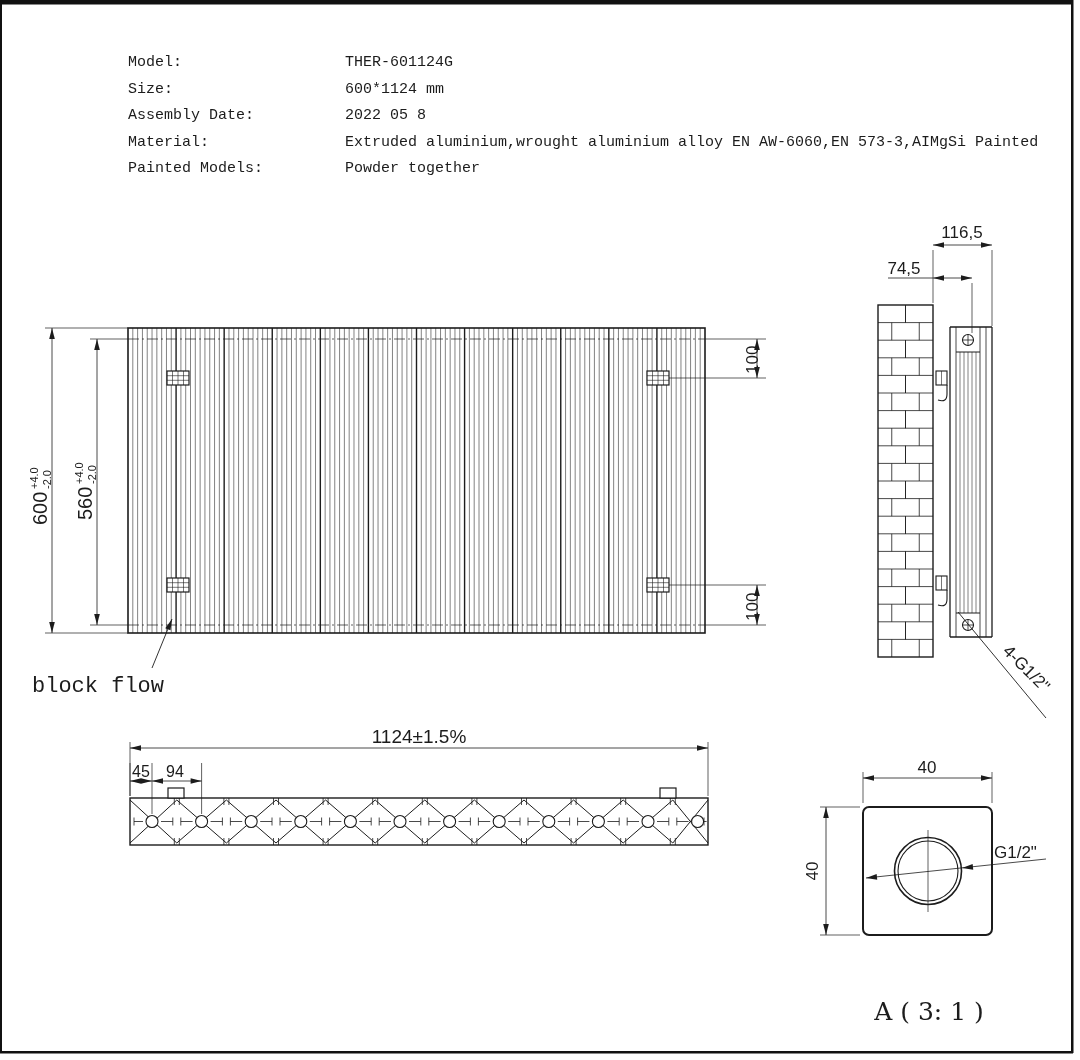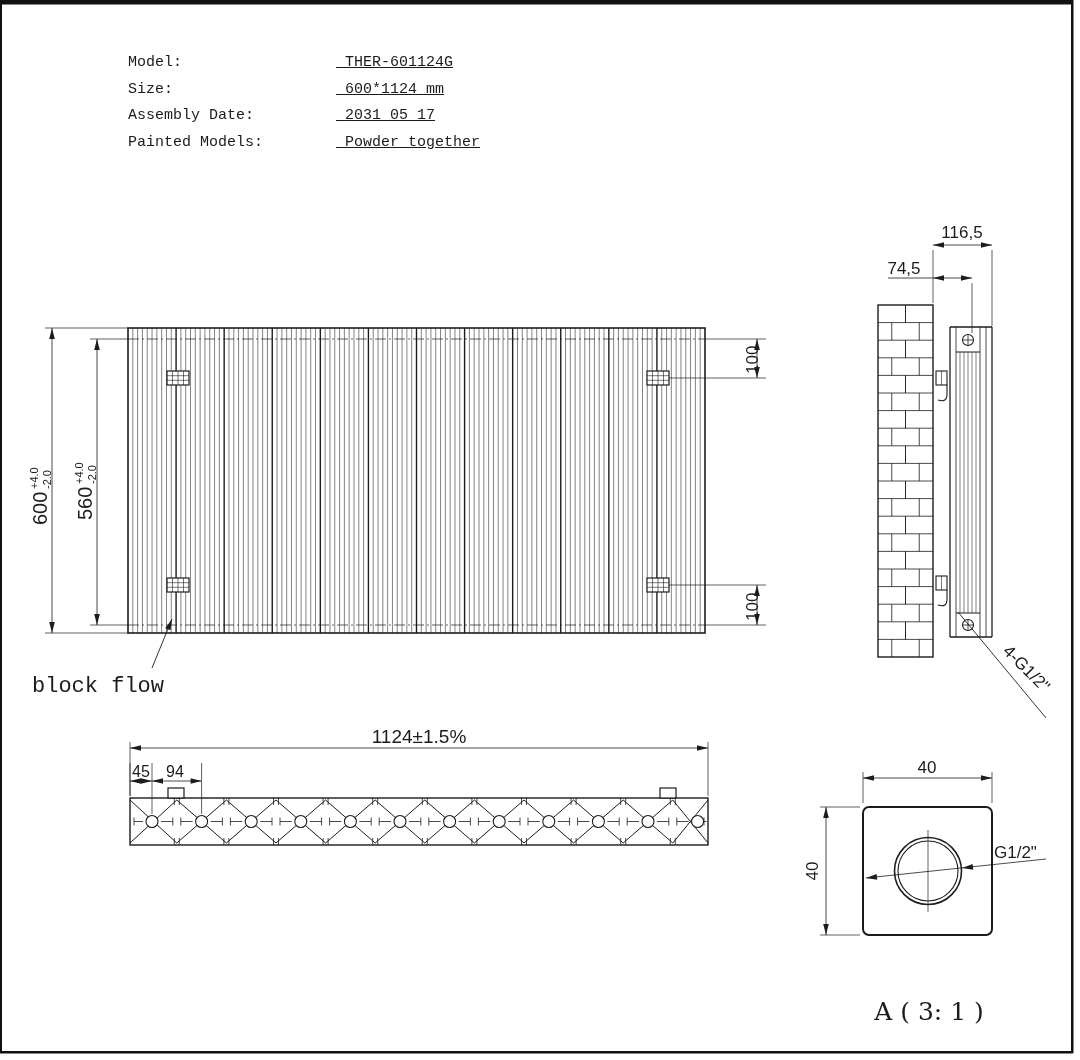--- a/index.html
+++ b/index.html
@@ -1,21 +1,21 @@
 <!DOCTYPE html>
 <html><head>
 <meta charset="utf-8">
 <style>
   html,body{margin:0;padding:0;background:#ffffff;}
   .page{position:relative;width:1080px;height:1060px;background:#ffffff;overflow:hidden;
         font-family:"Liberation Sans",sans-serif;}
   svg{position:absolute;left:0;top:0;}
   .spec{position:absolute;left:128px;top:50px;font-family:"Liberation Mono","DejaVu Sans Mono",monospace;
         font-size:15px;color:#1c1c1c;white-space:nowrap;}
-  .spec .row{height:26.5px;line-height:26.5px;text-decoration:underline;}
+  .spec .row{height:26.5px;line-height:26.5px;}
   .spec .lbl{display:inline-block;min-width:208px;}
   text{fill:#1c1c1c;}
   .t-dim{font-family:"Liberation Sans",sans-serif;}
   .t-mono{font-family:"Liberation Mono","DejaVu Sans Mono",monospace;}
   .t-serif{font-family:"DejaVu Serif","Liberation Serif",serif;}
 </style>
 </head>
 <body>
 
 <div class="page">
@@ -509,20 +509,24 @@
     <div class="row">
       <span class="lbl">Model:</span>
       <span class="val">THER-601124G</span>
     </div>
     <div class="row">
       <span class="lbl">Size:</span>
       <span class="val">600*1124 mm</span>
     </div>
     <div class="row">
       <span class="lbl">Assembly Date:</span>
-      <span class="val">2031 05 17</span>
+      <span class="val">2022 05 8</span>
+    </div>
+    <div class="row">
+      <span class="lbl">Material:</span>
+      <span class="val">Extruded aluminium,wrought aluminium alloy EN AW-6060,EN 573-3,AIMgSi Painted</span>
     </div>
     <div class="row">
       <span class="lbl">Painted Models:</span>
       <span class="val">Powder together</span>
     </div>
   </div>
 </div>
 
 </body></html>

